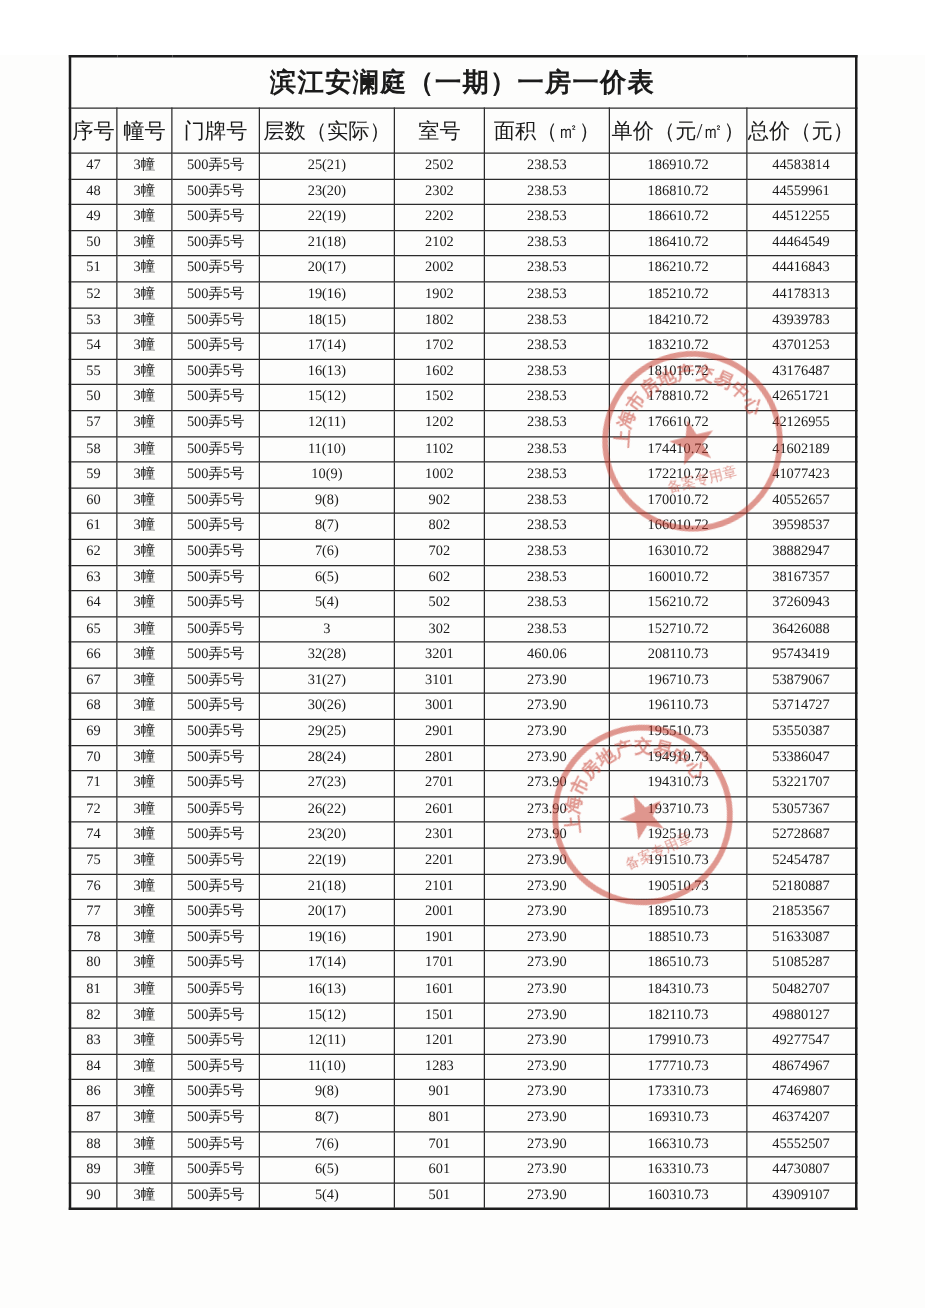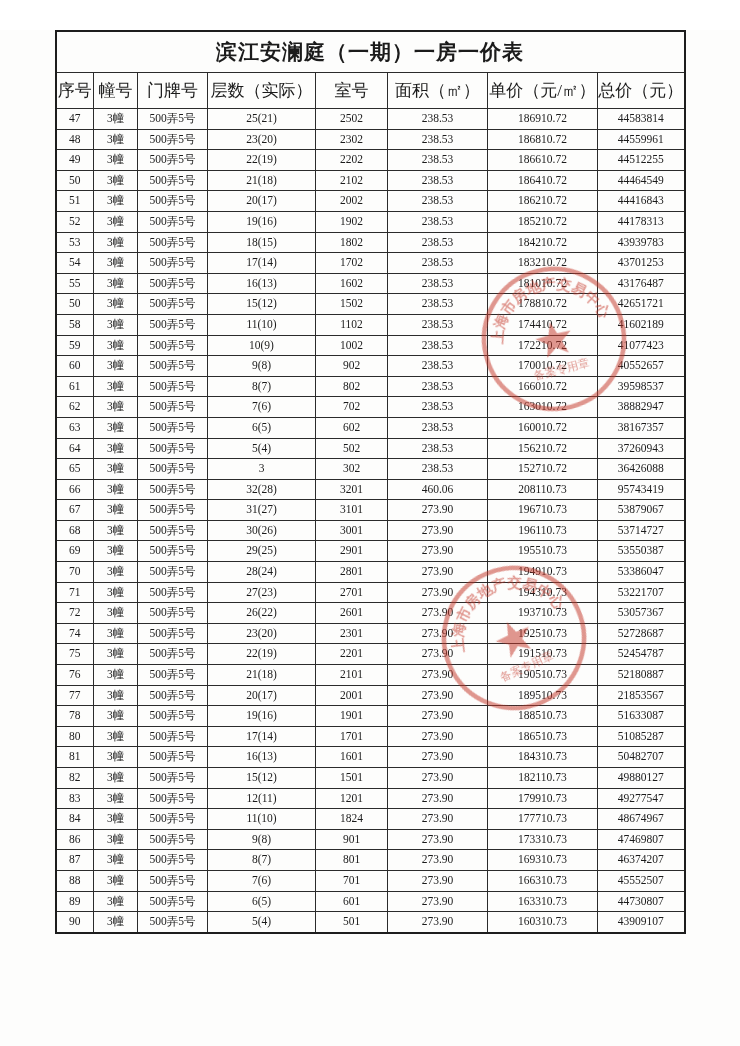--- a/index.html
+++ b/index.html
@@ -9,21 +9,21 @@
     font-family:"Liberation Serif","DejaVu Serif",serif;
     color:#1b1b1b;
     position:relative;
     overflow:hidden;
   }
   .page{position:relative;width:740px;height:1046px;background:#fdfdfc;}
   table.price-table{
     border-collapse:collapse;
     table-layout:fixed;
     width:629px;
-    margin:30px auto 0 auto;
+    margin:44px auto 0 auto;
     background:transparent;
   }
   table.price-table th, table.price-table td{
     border:1px solid #2b2b2b;
     text-align:center;
     vertical-align:middle;
     padding:0;
     overflow:hidden;
     white-space:nowrap;
   }
@@ -183,20 +183,30 @@
           <td>50</td>
           <td>3幢</td>
           <td>500弄5号</td>
           <td>15(12)</td>
           <td>1502</td>
           <td>238.53</td>
           <td>178810.72</td>
           <td>42651721</td>
         </tr>
         <tr>
+          <td>57</td>
+          <td>3幢</td>
+          <td>500弄5号</td>
+          <td>12(11)</td>
+          <td>1202</td>
+          <td>238.53</td>
+          <td>176610.72</td>
+          <td>42126955</td>
+        </tr>
+        <tr>
           <td>58</td>
           <td>3幢</td>
           <td>500弄5号</td>
           <td>11(10)</td>
           <td>1102</td>
           <td>238.53</td>
           <td>174410.72</td>
           <td>41602189</td>
         </tr>
         <tr>
@@ -427,21 +437,21 @@
           <td>1201</td>
           <td>273.90</td>
           <td>179910.73</td>
           <td>49277547</td>
         </tr>
         <tr>
           <td>84</td>
           <td>3幢</td>
           <td>500弄5号</td>
           <td>11(10)</td>
-          <td>1824</td>
+          <td>1283</td>
           <td>273.90</td>
           <td>177710.73</td>
           <td>48674967</td>
         </tr>
         <tr>
           <td>86</td>
           <td>3幢</td>
           <td>500弄5号</td>
           <td>9(8)</td>
           <td>901</td>

